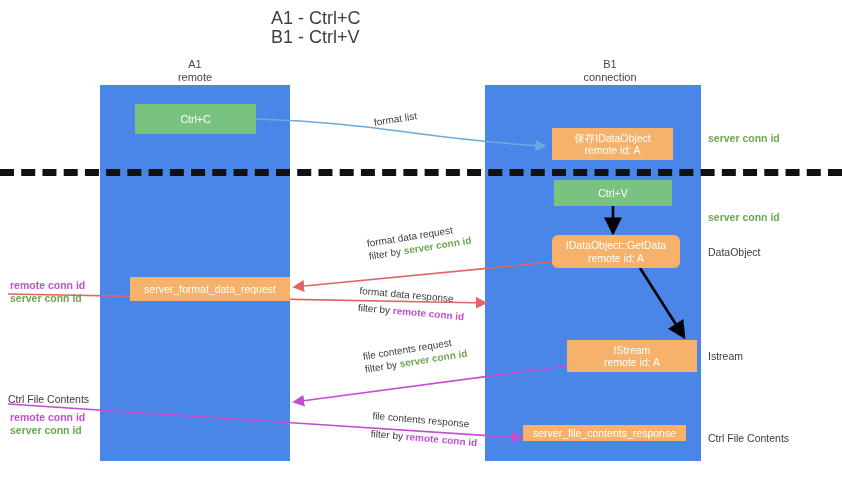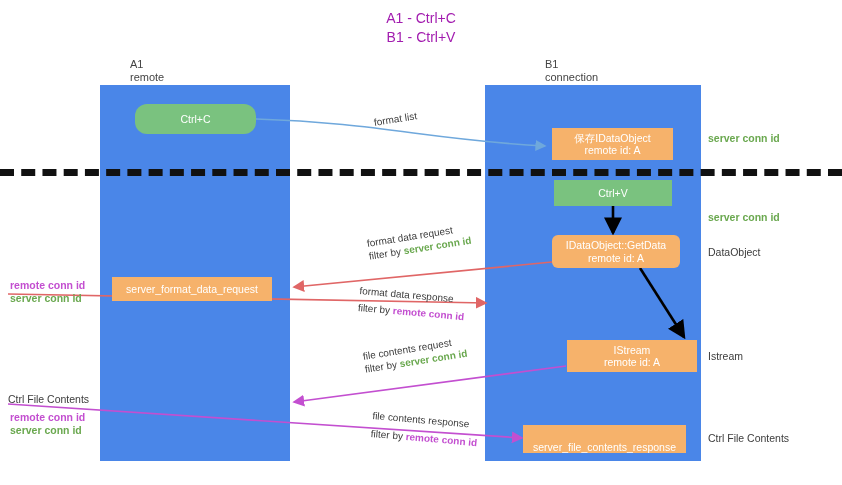--- a/index.html
+++ b/index.html
@@ -5,23 +5,23 @@
   html,body{margin:0;padding:0;}
   body{
     width:842px;height:485px;background:#ffffff;
     font-family:"Liberation Sans","DejaVu Sans",sans-serif;
     overflow:hidden;position:relative;
   }
   #stage{position:absolute;left:0;top:0;width:842px;height:485px;}
   svg#wires{position:absolute;left:0;top:0;width:842px;height:485px;}
 
   .lane{position:absolute;background:#4a86e8;}
-  .lane-head{position:absolute;text-align:left;color:#444444;font-size:11px;line-height:12.5px;}
+  .lane-head{position:absolute;text-align:center;color:#444444;font-size:11px;line-height:12.5px;}
 
-  .title{position:absolute;text-align:center;color:#a21caf;font-size:14px;line-height:19px;white-space:pre-line;}
+  .title{position:absolute;text-align:left;color:#404040;font-size:18px;line-height:19px;white-space:pre-line;}
 
   .box{position:absolute;display:flex;align-items:center;justify-content:center;
        text-align:center;color:#ffffff;font-size:10.5px;line-height:12.5px;box-sizing:border-box;}
   .box.orange{background:#f6b26b;}
   .box.green{background:#7ac27f;}
   .box span{display:block;width:100%;white-space:pre-line;}
 
   .note{position:absolute;font-size:10.5px;line-height:13px;white-space:pre-line;}
   .note.green{color:#6aa84f;font-weight:bold;}
   .note.magenta{color:#c34fd0;font-weight:bold;}
@@ -82,50 +82,50 @@
 
     <path d="M640,268 L684,337" fill="none" stroke="#000000" stroke-width="2.6" marker-end="url(#ah-blk)"></path>
 
     <path d="M566,366 L294,402" fill="none" stroke="#c34fd0" stroke-width="1.7" marker-end="url(#ah-mag)"></path>
 
     <path d="M8,404 L522,438" fill="none" stroke="#c34fd0" stroke-width="1.7" marker-end="url(#ah-mag)"></path>
   </svg>
 
   <div class="dashed"></div>
 
-  <div class="box green" style="left:135px;top:104px;width:121px;height:30px;border-radius:12px;">
+  <div class="box green" style="left:135px;top:104px;width:121px;height:30px;">
     <span>Ctrl+C</span>
   </div>
 
   <div class="box orange" style="left:552px;top:128px;width:121px;height:32px;justify-content:center;">
     <span>保存IDataObject
 remote id: A</span>
   </div>
 
   <div class="box green" style="left:554px;top:180px;width:118px;height:26px;">
     <span>Ctrl+V</span>
   </div>
 
   <div class="box orange" style="left:552px;top:235px;width:128px;height:33px;border-radius:6px;">
     <span>IDataObject::GetData
 remote id: A</span>
   </div>
 
-  <div class="box orange" style="left:112px;top:277px;width:160px;height:24px;">
+  <div class="box orange" style="left:130px;top:277px;width:160px;height:24px;">
     <span>server_format_data_request</span>
   </div>
 
 
   <div class="box orange" style="left:567px;top:340px;width:130px;height:32px;">
     <span>IStream
 remote id: A</span>
   </div>
 
 
-  <div class="box orange" style="left:523px;top:425px;width:163px;height:28px;align-items:flex-end;">
+  <div class="box orange" style="left:523px;top:425px;width:163px;height:16px;">
     <span>server_file_contents_response</span>
   </div>
 
   <div class="arrowlabel rot-up" style="left:373px;top:116px;">
     <span>format list</span>
   </div>
 
   <div class="arrowlabel rot-up" style="left:366px;top:237px;">
     <div>format data request</div>
     <div><span>filter by </span><span class="kw-green">server conn id</span></div>

